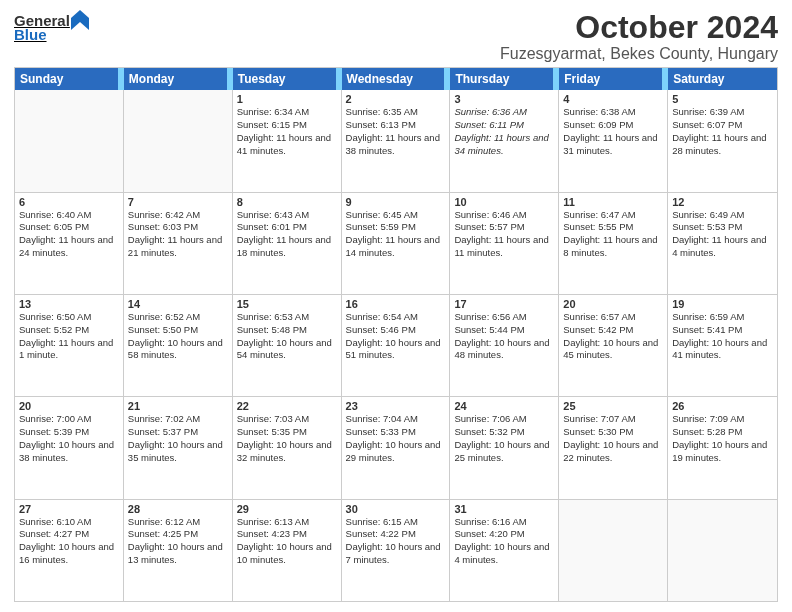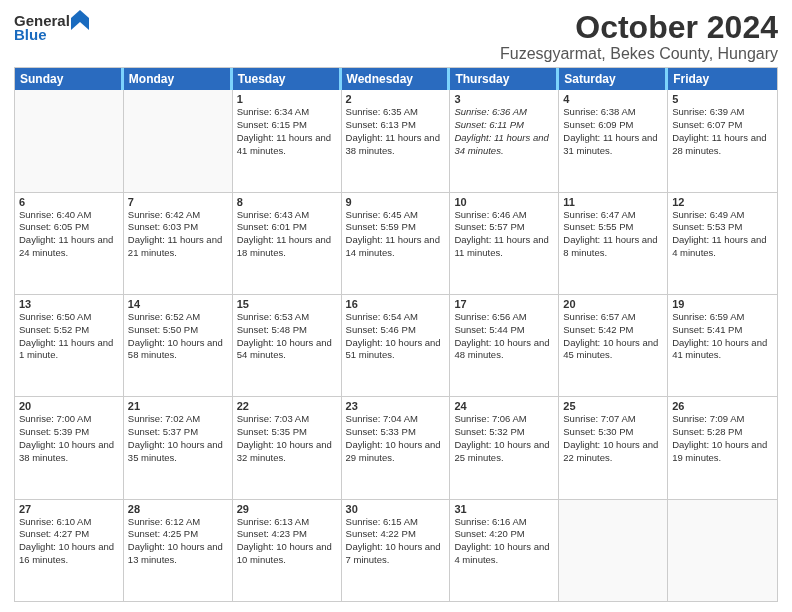--- a/index.html
+++ b/index.html
@@ -19,20 +19,21 @@
     }
     .header {
       display: flex;
       align-items: flex-start;
       justify-content: space-between;
       margin-bottom: 4px;
     }
     .logo {
       display: flex;
       align-items: center;
+      text-decoration: underline;
     }
     .logo-general { color: #333; }
     .logo-blue { color: #1a6bbf; }
     .title-section {
       text-align: right;
     }
     .main-title {
       font-size: 32px;
       font-weight: bold;
       color: #333;
@@ -52,21 +53,21 @@
       display: grid;
       grid-template-columns: repeat(7, 1fr);
       background: #2a6bbf;
     }
     .cal-header-cell {
       color: #fff;
       font-size: 12px;
       font-weight: bold;
       padding: 4px 5px;
       text-align: left;
-      border-right: 3px solid #7dd3fc;
+      border-right: 6px solid #7dd3fc;
     }
     .cal-header-cell:last-child { border-right: none; }
     .cal-body {
       flex: 1;
       display: flex;
       flex-direction: column;
     }
     .cal-row {
       display: grid;
       grid-template-columns: repeat(7, 1fr);
@@ -118,22 +119,22 @@
     </div>
   </div>
 
   <div class="calendar">
     <div class="cal-header-row">
     <div class="cal-header-cell">Sunday</div>
         <div class="cal-header-cell">Monday</div>
         <div class="cal-header-cell">Tuesday</div>
         <div class="cal-header-cell">Wednesday</div>
         <div class="cal-header-cell">Thursday</div>
+        <div class="cal-header-cell">Friday</div>
         <div class="cal-header-cell">Saturday</div>
-        <div class="cal-header-cell">Friday</div>
       </div>
     <div class="cal-body">
     <div class="cal-row">
           <div class="cal-cell empty"></div>
           <div class="cal-cell empty"></div>
           <div class="cal-cell">
             <span class="day-num">1</span>
             <div class="day-info" style="white-space: pre-line;">Sunrise: 6:34 AM
 Sunset: 6:15 PM
 Daylight: 11 hours and 41 minutes.</div>

